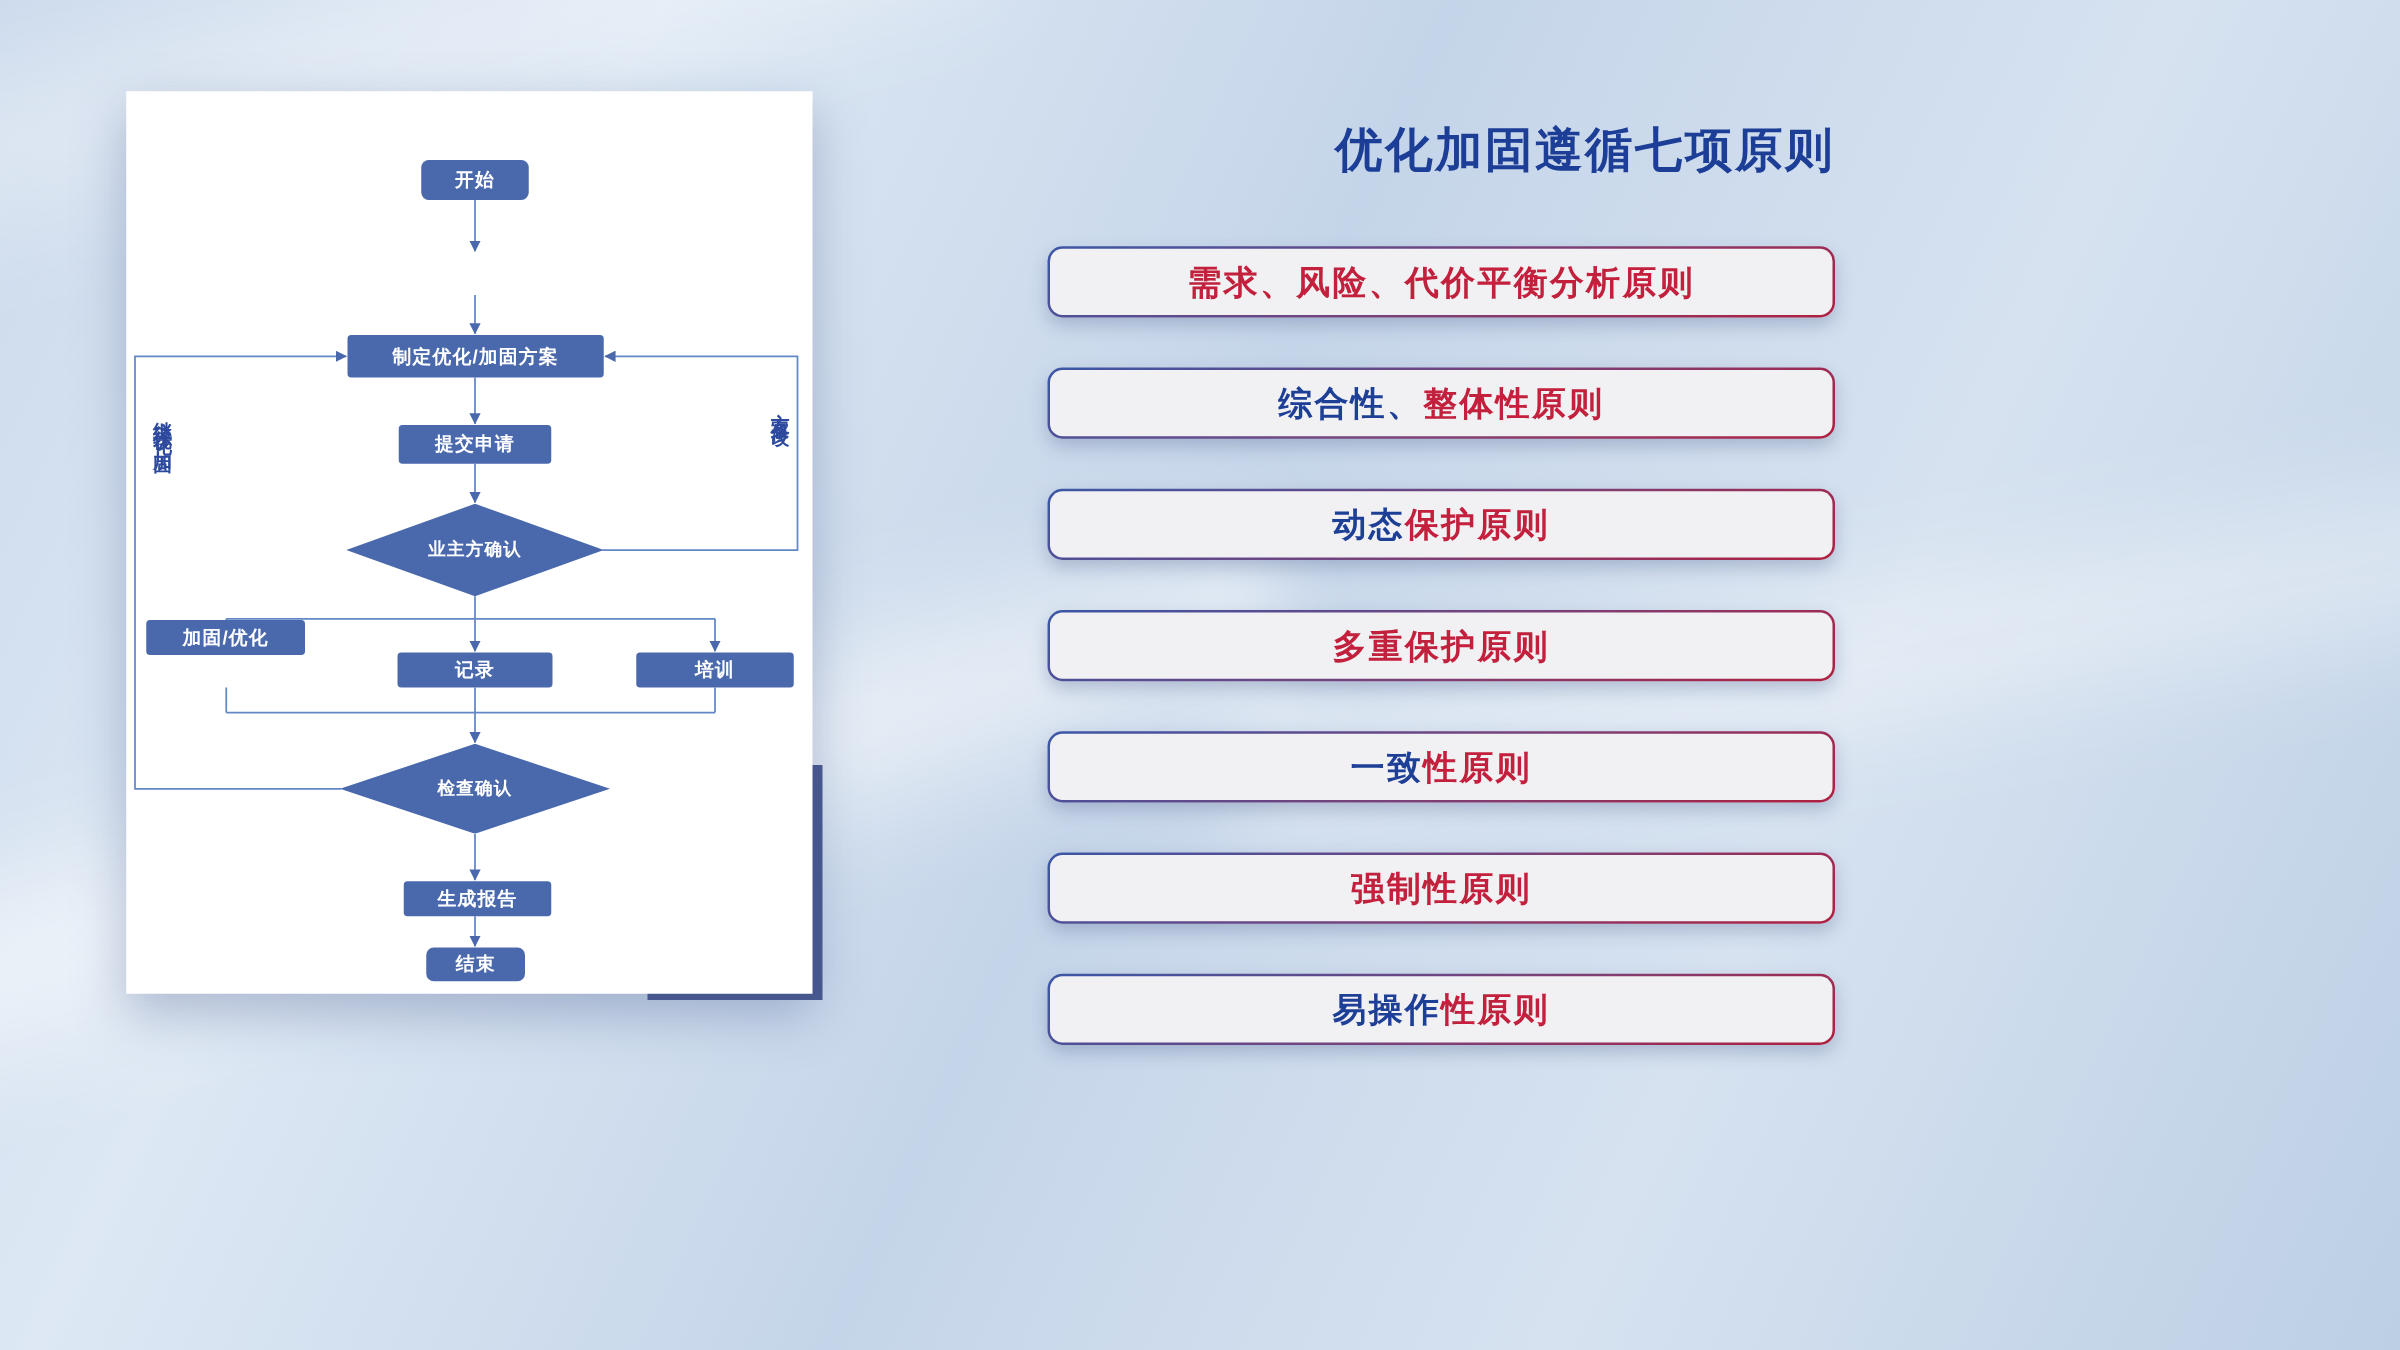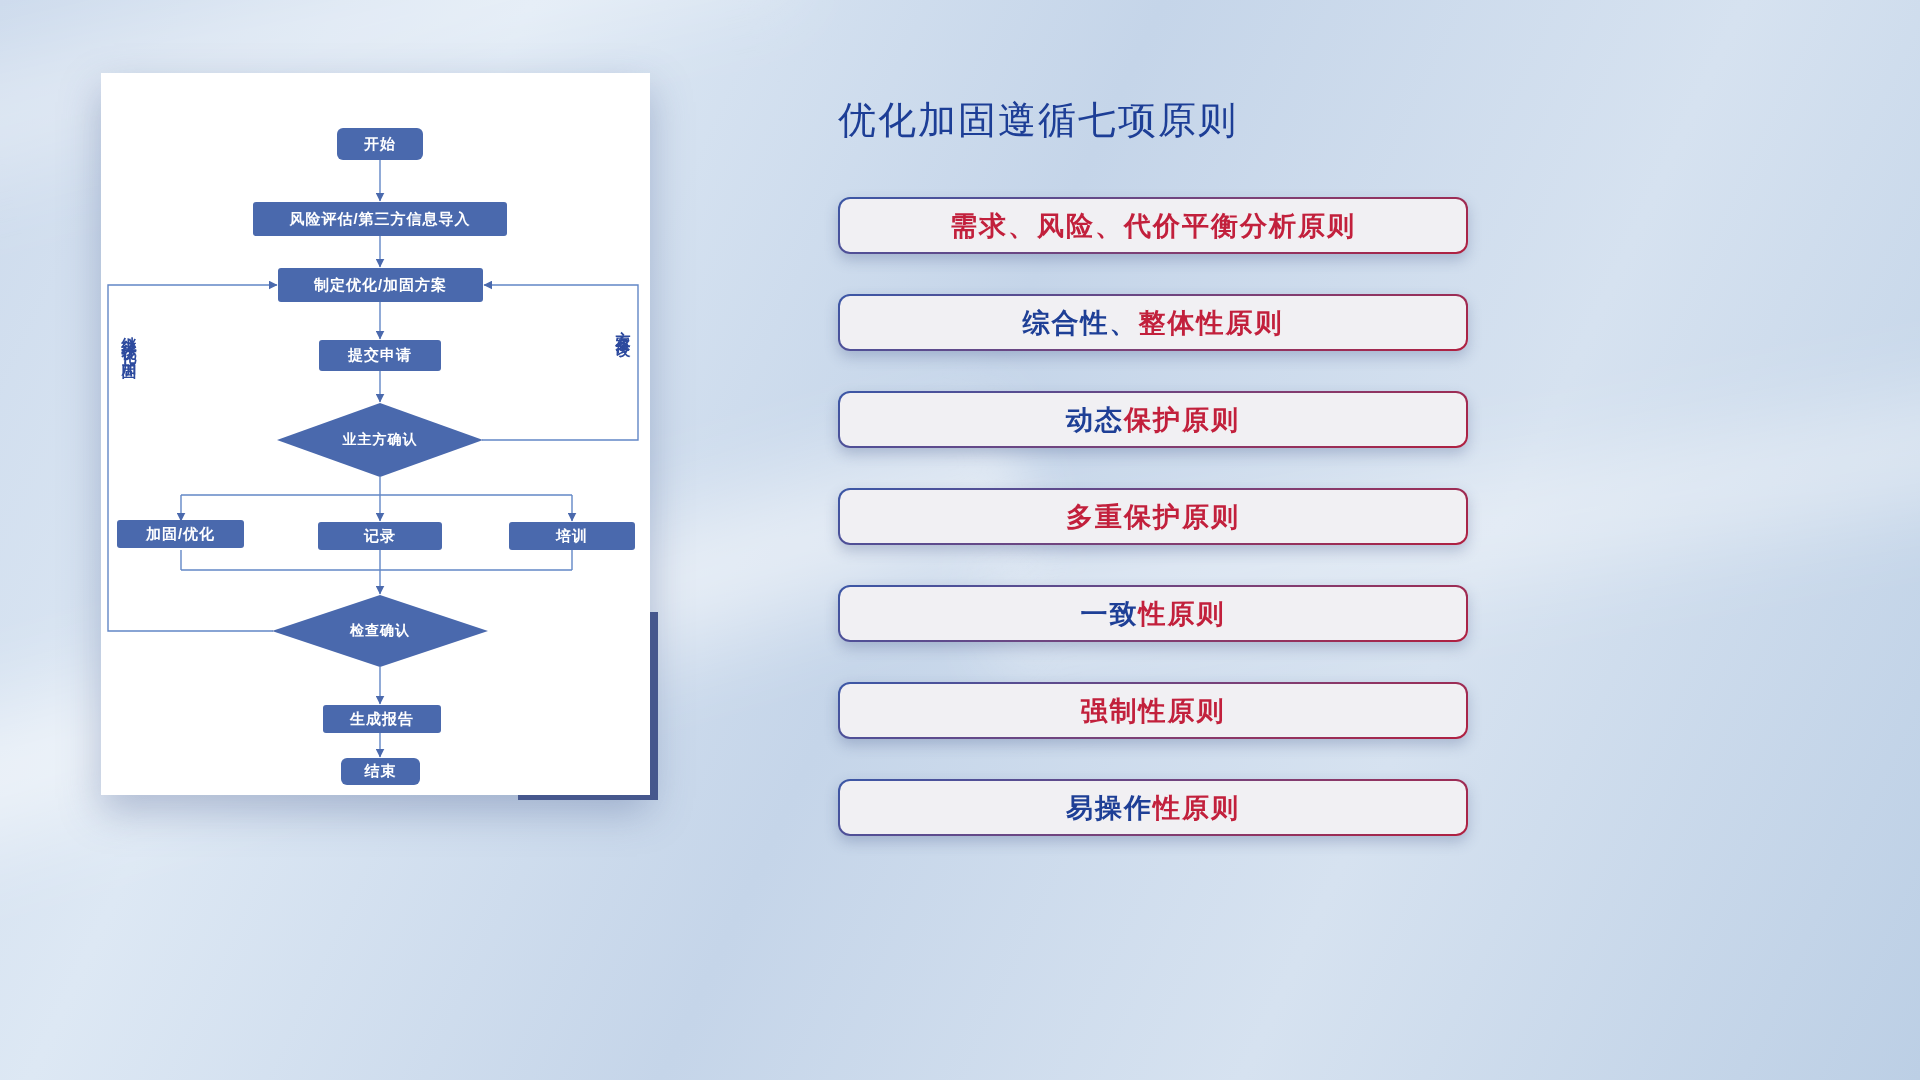--- a/index.html
+++ b/index.html
@@ -27,22 +27,22 @@
   .node { position:absolute; background:#4a69ad; color:#ffffff; display:flex; align-items:center;
           justify-content:center; font-weight:bold; font-size:15px; letter-spacing:1px; z-index:3; }
   .pill { border-radius:6px; }
   .rect { border-radius:3px; }
   .diamond { clip-path:polygon(50% 0,100% 50%,50% 100%,0 50%); font-size:14px; }
 
   .vlabel { position:absolute; writing-mode:vertical-rl; text-orientation:mixed; color:#2d4a9e;
             font-weight:bold; font-size:15px; letter-spacing:4px; z-index:3; }
 
   .right-panel { position:absolute; left:838px; top:0; width:630px; height:1080px; z-index:2; }
-  .title { position:absolute; left:0; top:95px; width:630px; text-align:left; font-size:38px;
-           font-weight:400; color:#1d3e96; letter-spacing:2px; }
+  .title { position:absolute; left:0; top:95px; width:630px; text-align:right; font-size:38px;
+           font-weight:700; color:#1d3e96; letter-spacing:2px; }
   .principles { position:absolute; left:0; top:197px; display:flex; flex-direction:column; gap:40px; }
   .pbox { width:630px; height:57px; border-radius:12px; padding:2px;
           background:linear-gradient(155deg,#3b57a6 0%,#7c4076 55%,#b02040 100%);
           box-shadow:0 6px 14px rgba(60,80,130,0.28); }
   .pbox-inner { width:100%; height:100%; border-radius:10px; background:#f1f0f3; display:flex;
                 align-items:center; justify-content:center; font-size:27px; font-weight:600;
                 letter-spacing:2px; }
   .p-navy { color:#1e3f96; }
   .p-red  { color:#c2203c; }
 </style>
@@ -79,25 +79,24 @@
         <path d="M80 497 H471"></path>
         <path d="M279 497 V521" marker-end="url(#arrow)"></path>
         <path d="M279 594 V631" marker-end="url(#arrow)"></path>
         <path d="M279 660 V684" marker-end="url(#arrow)"></path>
         <path d="M381 367 H537 V212 H383" marker-end="url(#arrow)"></path>
         <path d="M172 558 H7 V212 H176" marker-end="url(#arrow)"></path>
       </g>
     </svg>
 
     <div class="node pill" style="left:236px; top:55px; width:86px; height:32px;">开始</div>
-    <div class="node rect" style="left:152px; top:129px; width:254px; height:34px;">风险评估/第三方信息导入</div>
     <div class="node rect" style="left:177px; top:195px; width:205px; height:34px;">制定优化/加固方案</div>
     <div class="node rect" style="left:218px; top:267px; width:122px; height:31px;">提交申请</div>
     <div class="node diamond" style="left:176px; top:330px; width:206px; height:74px;">业主方确认</div>
-    <div class="node rect" style="left:16px; top:447px; width:127px; height:28px;">加固/优化</div>
+    <div class="node rect" style="left:16px; top:423px; width:127px; height:28px;">加固/优化</div>
     <div class="node rect" style="left:217px; top:449px; width:124px; height:28px;">记录</div>
     <div class="node rect" style="left:408px; top:449px; width:126px; height:28px;text-align:center;">培训</div>
     <div class="node diamond" style="left:171px; top:522px; width:216px; height:72px;">检查确认</div>
     <div class="node rect" style="left:222px; top:632px; width:118px; height:28px;">生成报告</div>
     <div class="node pill" style="left:240px; top:685px; width:79px; height:27px;">结束</div>
 
     <div class="vlabel" style="left:18px; top:252px;">继续优化/加固</div>
     <div class="vlabel" style="left:512px; top:245px;">方案修改</div>
   </div>
 

